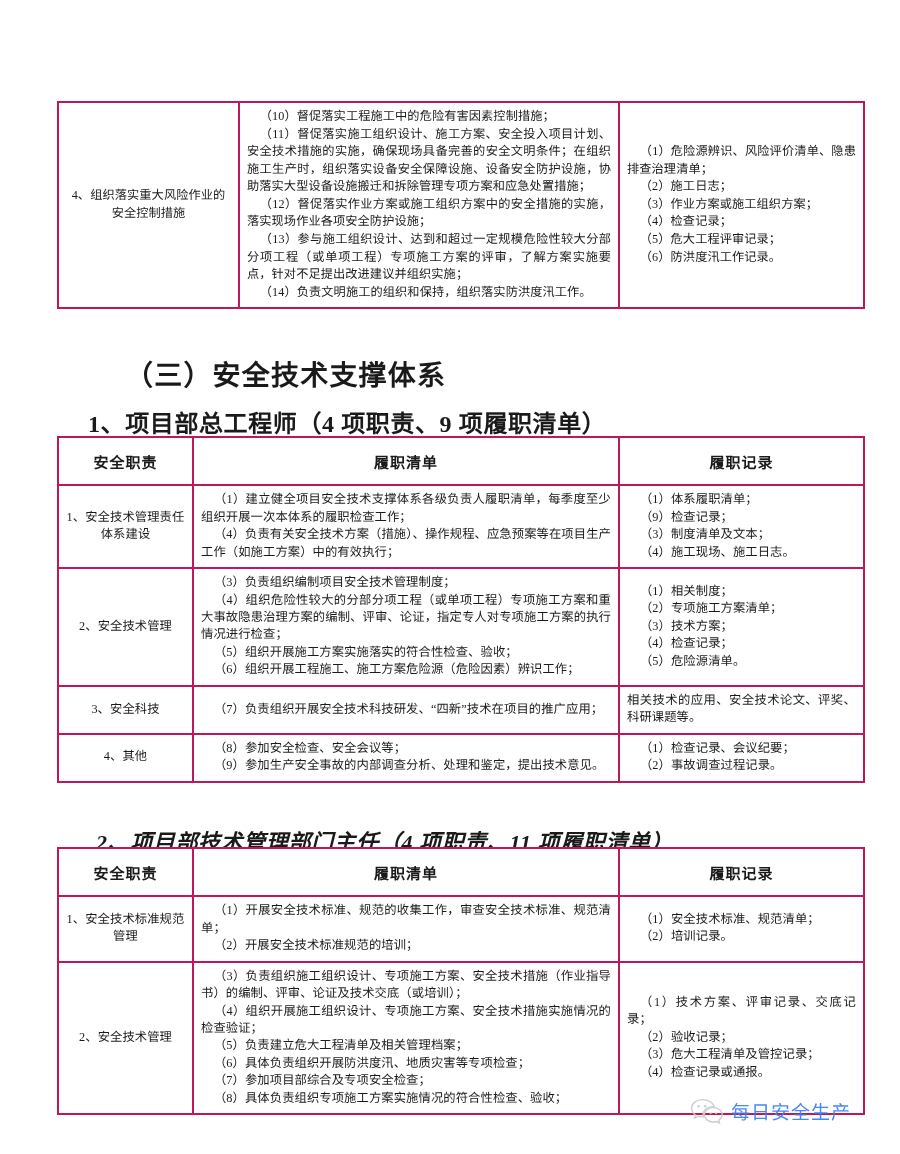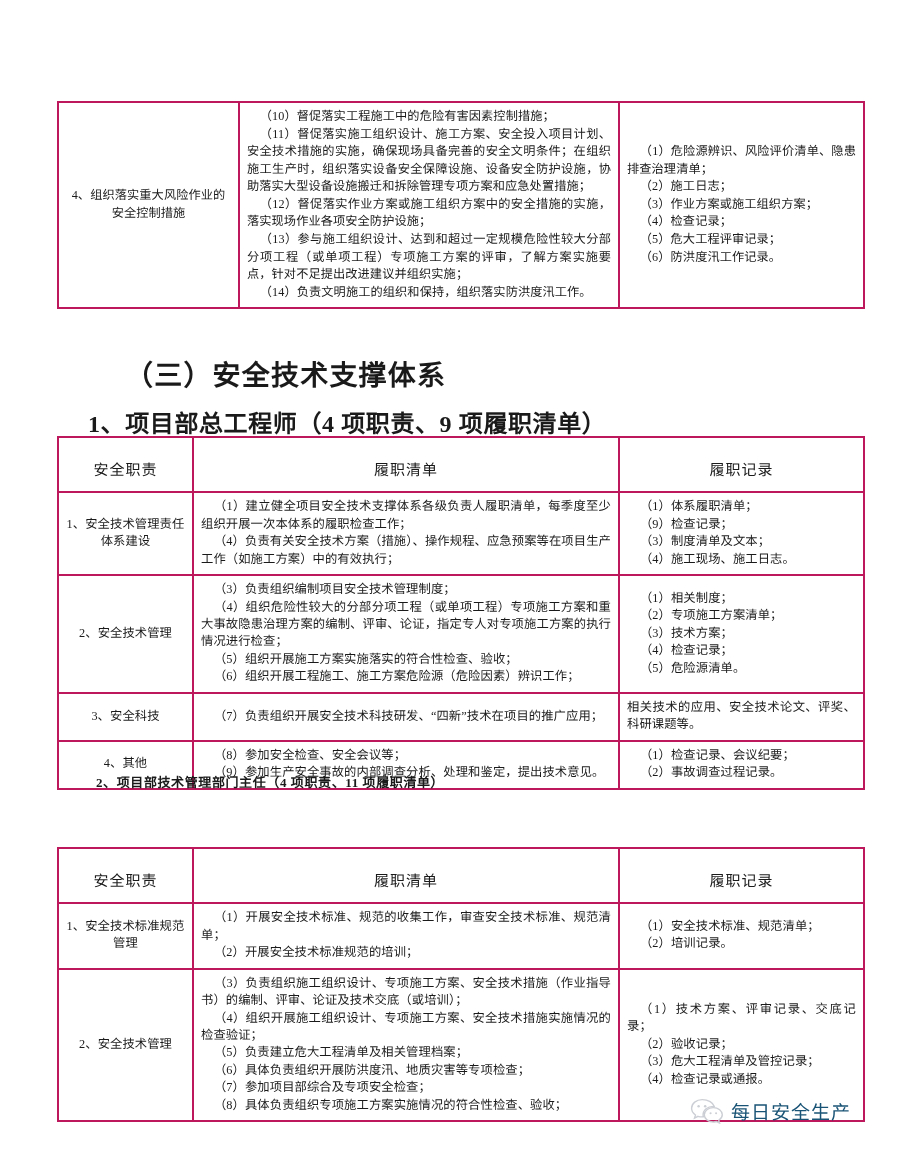--- a/index.html
+++ b/index.html
@@ -35,23 +35,23 @@
     border: 2px solid #be185d;
     vertical-align: middle;
     padding: 5px 7px 6px 7px;
     font-weight: normal;
     font-size: 12.3px;
     line-height: 1.42;
     letter-spacing: 0.1px;
   }
   table.doc-table th {
     text-align: center;
-    font-weight: normal;
+    font-weight: bold;
     font-size: 15px;
-    padding-top: 22px;
+    padding-top: 15px;
     padding-bottom: 10px;
     letter-spacing: 1px;
   }
 
   .col-duty   { width: 135px; }
   .col-list   { width: 380px; }
   .col-record { width: 244px; }
 
   .cell-duty {
     text-align: center;
@@ -95,24 +95,25 @@
     position: absolute;
     left: 88px;
     top: 404px;
     font-size: 24px;
     font-weight: bold;
     letter-spacing: 0.6px;
   }
   .heading-sub-2 {
     position: absolute;
     left: 96px;
-    top: 772px;
-    font-size: 13px;
+    top: 824px;
+    font-size: 22px;
     font-weight: bold;
     letter-spacing: 0.6px;
+    font-style: italic;
   }
 
   
   #table-one {
     position: absolute;
     left: 57px;
     top: 436px;
     width: 806px;
   }
   #table-one .col-duty   { width: 135px; }
@@ -139,21 +140,21 @@
     align-items: center;
     gap: 7px;
     color: #c9ccd2;
     opacity: 0.95;
     pointer-events: none;
   }
   .watermark .wm-text {
     font-size: 19px;
     letter-spacing: 1px;
     font-family: "Liberation Serif", "DejaVu Serif", serif;
-    color: #0c4a6e;
+    color: #3b82f6;
   }
   .wechat-icon { display: block; }
 </style>
 </head>
 <body>
 
 <div class="page">
 
   <table class="doc-table" id="table-top">
     <colgroup>

